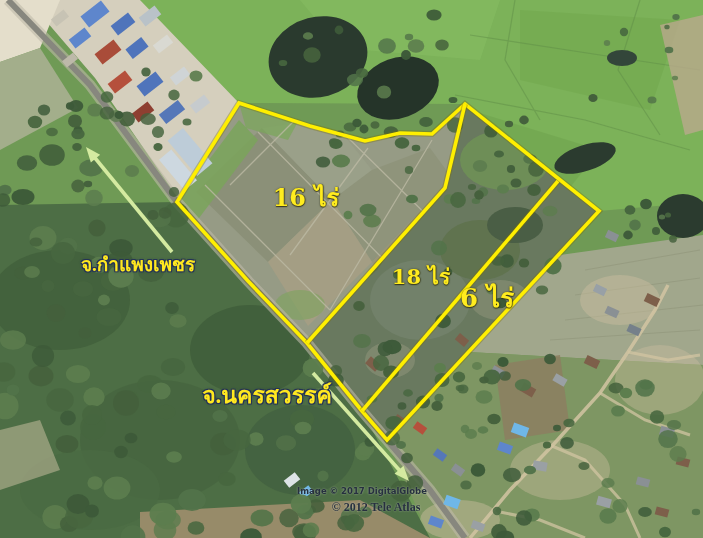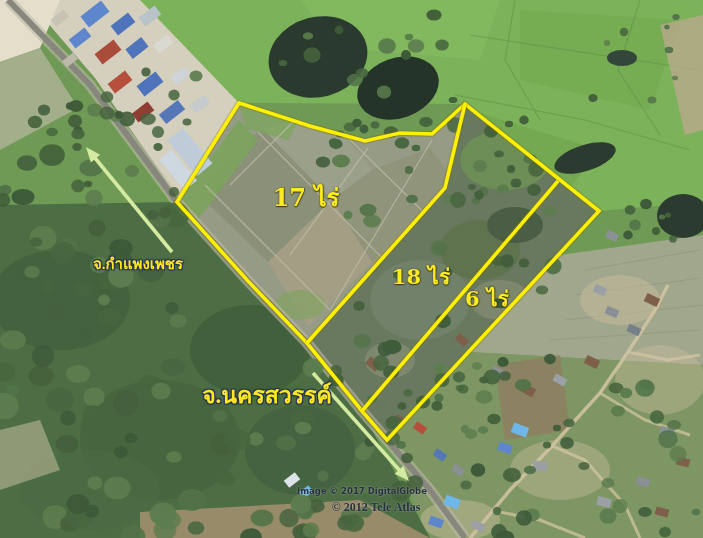--- a/index.html
+++ b/index.html
@@ -437,20 +437,20 @@
         <polyline points="558,181 362,411" fill="none" stroke="#ffef00" stroke-width="3.6" opacity="1" stroke-linejoin="miter"></polyline>
       </g>
   <g id="arrow-layer">
         <line x1="172" y1="252" x2="92.336389271463" y2="154.73628922678623" stroke="#d4eaa0" stroke-width="3.6"></line>
         <polygon points="86,147 100.14635744326624,154.80260027730154 90.86281037112276,162.40626740305711" fill="#d4eaa0"></polygon>
         <line x1="313" y1="373" x2="402.3563616117008" y2="473.5259068131634" stroke="#d4eaa0" stroke-width="3.6"></line>
         <polygon points="409,481 394.55008650544926,473.77504325272463 403.5189983296532,465.8026771867656" fill="#d4eaa0"></polygon>
       </g>
 </svg>
 
-<div class="map-label area-label" style="left: 306px; top: 198px; font-size: 24px;">17 ไร่</div>
+<div class="map-label area-label" style="left: 306px; top: 198px; font-size: 24px;">16 ไร่</div>
 <div class="map-label area-label" style="left: 421px; top: 276px; font-size: 21px;">18 ไร่</div>
-<div class="map-label area-label" style="left: 487px; top: 298px; font-size: 21px;">6 ไร่</div>
-<div class="map-label province-label" style="left: 138px; top: 264px; font-size: 15px;">จ.กำแพงเพชร</div>
+<div class="map-label area-label" style="left: 487px; top: 298px; font-size: 26px;">6 ไร่</div>
+<div class="map-label province-label" style="left: 138px; top: 264px; font-size: 19px;">จ.กำแพงเพชร</div>
 <div class="map-label province-label" style="left: 267px; top: 395px; font-size: 23px;">จ.นครสวรรค์</div>
 <div class="attribution" style="left: 362px; top: 491px; font-size: 8.5px;">Image © 2017 DigitalGlobe</div>
 <div class="attribution" style="left: 376px; top: 507px; font-size: 12px; font-family: Liberation Serif, serif;">© 2012 Tele Atlas</div>
 </div>
 
 </body></html>

